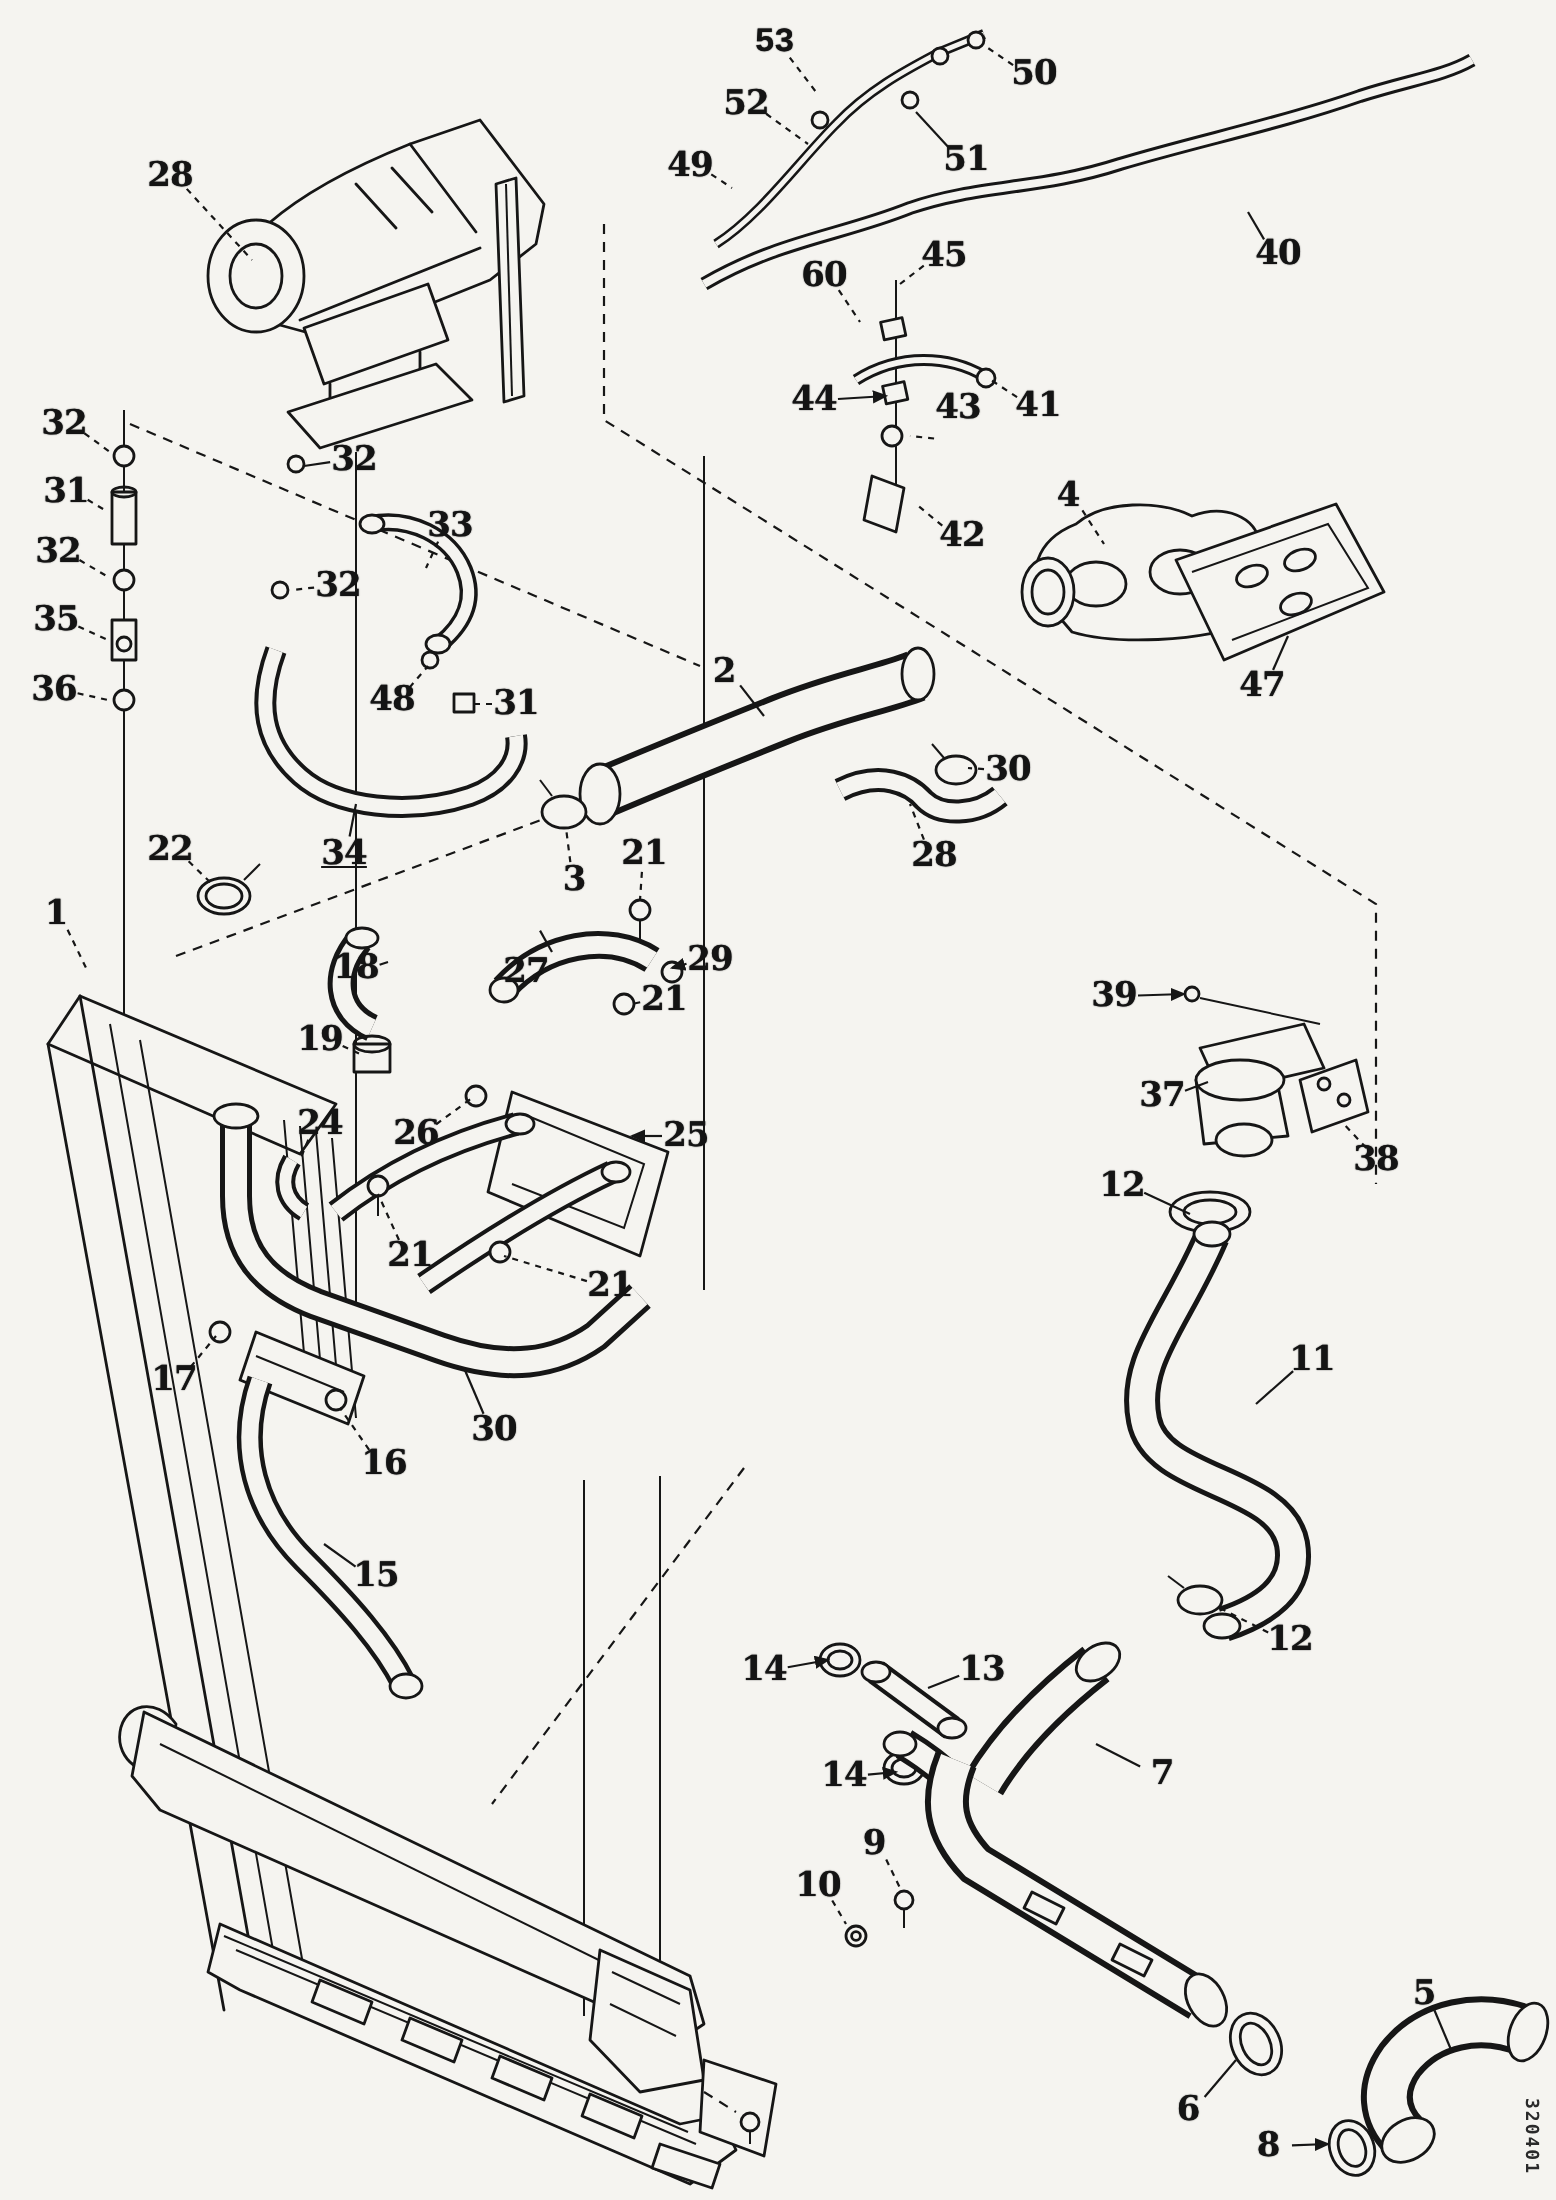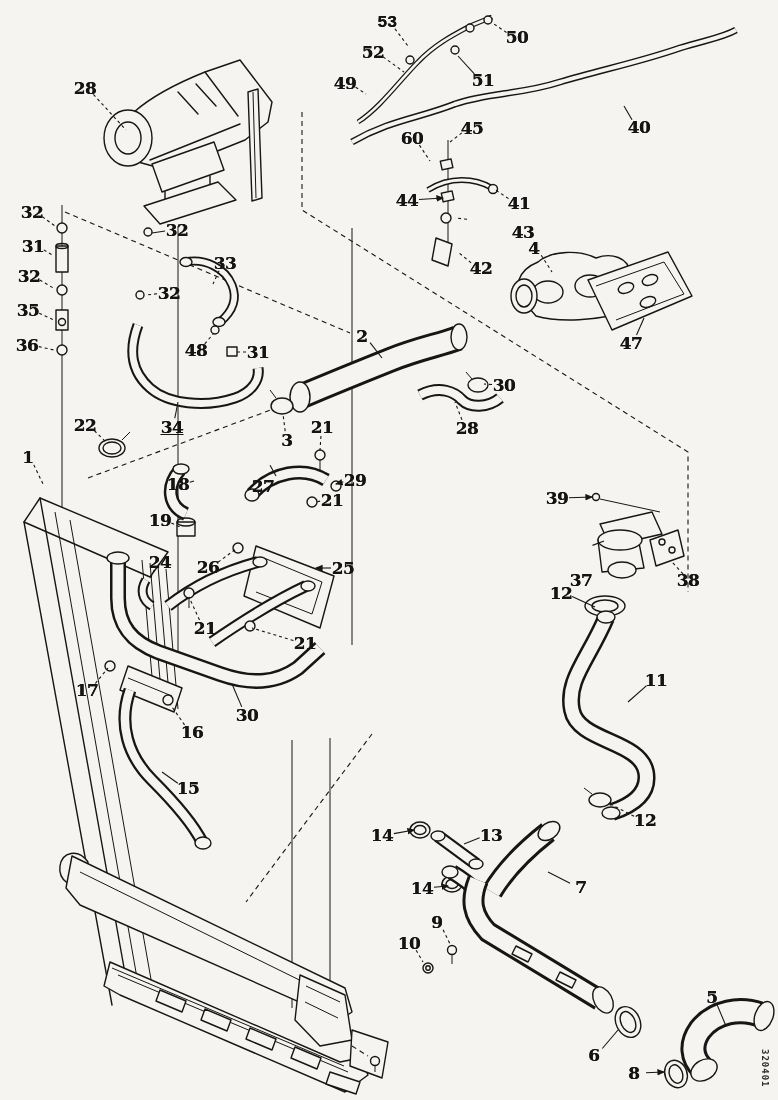--- a/index.html
+++ b/index.html
@@ -334,21 +334,21 @@
       <div class="callout" style="left: 387px; top: 22px; font-family: Liberation Mono, monospace;">53</div>
       <div class="callout" style="left: 373px; top: 52px;">52</div>
       <div class="callout" style="left: 345px; top: 83px;">49</div>
       <div class="callout" style="left: 517px; top: 37px;">50</div>
       <div class="callout" style="left: 483px; top: 80px;">51</div>
       <div class="callout" style="left: 639px; top: 127px;">40</div>
       <div class="callout" style="left: 472px; top: 128px;">45</div>
       <div class="callout" style="left: 412px; top: 138px;">60</div>
       <div class="callout" style="left: 407px; top: 200px;">44</div>
       <div class="callout" style="left: 519px; top: 203px; text-align: center;">41</div>
-      <div class="callout" style="left: 479px; top: 232px; margin-left: 44px;">43</div>
+      <div class="callout" style="left: 479px; top: 204px;">43</div>
       <div class="callout" style="left: 481px; top: 268px;">42</div>
       <div class="callout" style="left: 534px; top: 248px;">4</div>
       <div class="callout" style="left: 631px; top: 343px;">47</div>
       <div class="callout" style="left: 32px; top: 212px;">32</div>
       <div class="callout" style="left: 33px; top: 246px;">31</div>
       <div class="callout" style="left: 29px; top: 276px;">32</div>
       <div class="callout" style="left: 28px; top: 310px;">35</div>
       <div class="callout" style="left: 27px; top: 345px;">36</div>
       <div class="callout" style="left: 177px; top: 230px;">32</div>
       <div class="callout" style="left: 225px; top: 263px;">33</div>
@@ -362,21 +362,21 @@
       <div class="callout" style="left: 287px; top: 440px;">3</div>
       <div class="callout" style="left: 322px; top: 427px;">21</div>
       <div class="callout" style="left: 263px; top: 458px; margin-top: 28px;">27</div>
       <div class="callout" style="left: 355px; top: 480px;">29</div>
       <div class="callout" style="left: 332px; top: 500px;">21</div>
       <div class="callout" style="left: 178px; top: 484px;">18</div>
       <div class="callout" style="left: 160px; top: 520px;">19</div>
       <div class="callout" style="left: 504px; top: 385px;">30</div>
       <div class="callout" style="left: 467px; top: 428px;">28</div>
       <div class="callout" style="left: 557px; top: 498px;">39</div>
-      <div class="callout" style="left: 581px; top: 580px;">37</div>
+      <div class="callout" style="left: 581px; top: 548px;">37</div>
       <div class="callout" style="left: 688px; top: 580px;">38</div>
       <div class="callout" style="left: 561px; top: 593px;">12</div>
       <div class="callout" style="left: 656px; top: 680px;">11</div>
       <div class="callout" style="left: 645px; top: 820px;">12</div>
       <div class="callout" style="left: 160px; top: 562px;">24</div>
       <div class="callout" style="left: 208px; top: 567px;">26</div>
       <div class="callout" style="left: 343px; top: 568px;">25</div>
       <div class="callout" style="left: 205px; top: 628px;">21</div>
       <div class="callout" style="left: 305px; top: 643px;">21</div>
       <div class="callout" style="left: 87px; top: 690px;">17</div>

